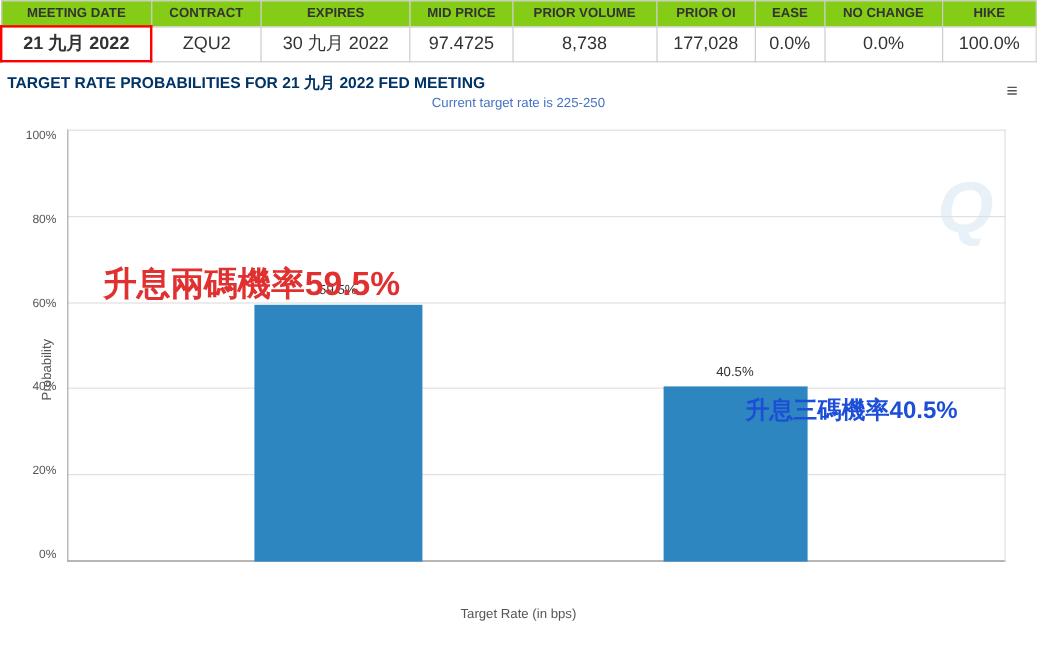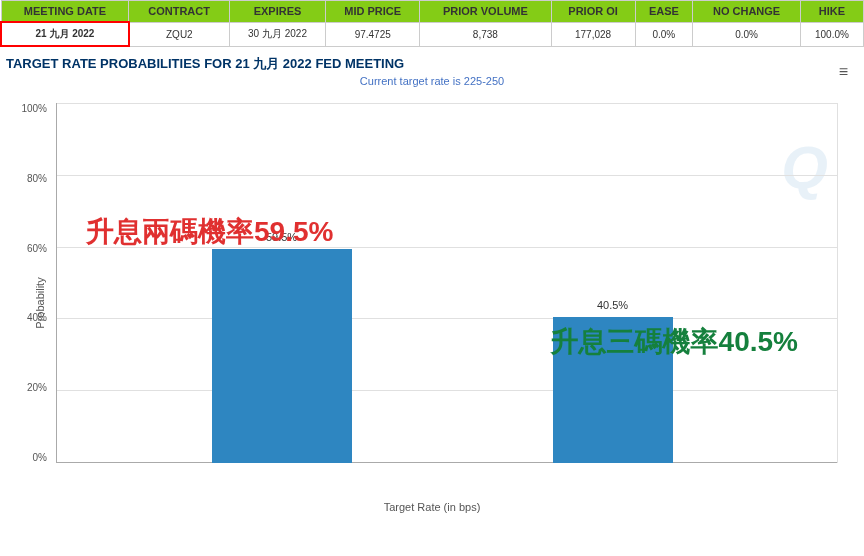--- a/index.html
+++ b/index.html
@@ -23,21 +23,21 @@
       padding: 4px 6px;
       text-align: center;
       font-size: 11px;
       font-weight: bold;
       color: #333;
     }
     .header-table td {
       border: 1px solid #ccc;
       padding: 4px 6px;
       text-align: center;
-      font-size: 10px;
+      font-size: 15px;
       color: #333;
     }
     .meeting-date-cell {
       border: 2px solid red !important;
       font-weight: bold;
     }
 
     
     .chart-section {
       padding: 8px 6px;
@@ -183,23 +183,23 @@
       font-size: 28px;
       font-weight: bold;
       color: #e03030;
       pointer-events: none;
       text-align: center;
     }
     .annotation-red-2 {
       position: absolute;
       right: 60px;
       top: 230px;
-      font-size: 28px;
-      font-weight: bold;
-      color: #15803d;
+      font-size: 20px;
+      font-weight: bold;
+      color: #1d4ed8;
       pointer-events: none;
     }
 
     
     .chart-bottom-line {
       position: absolute;
       left: 50px;
       right: 20px;
       bottom: 50px;
       height: 1px;

